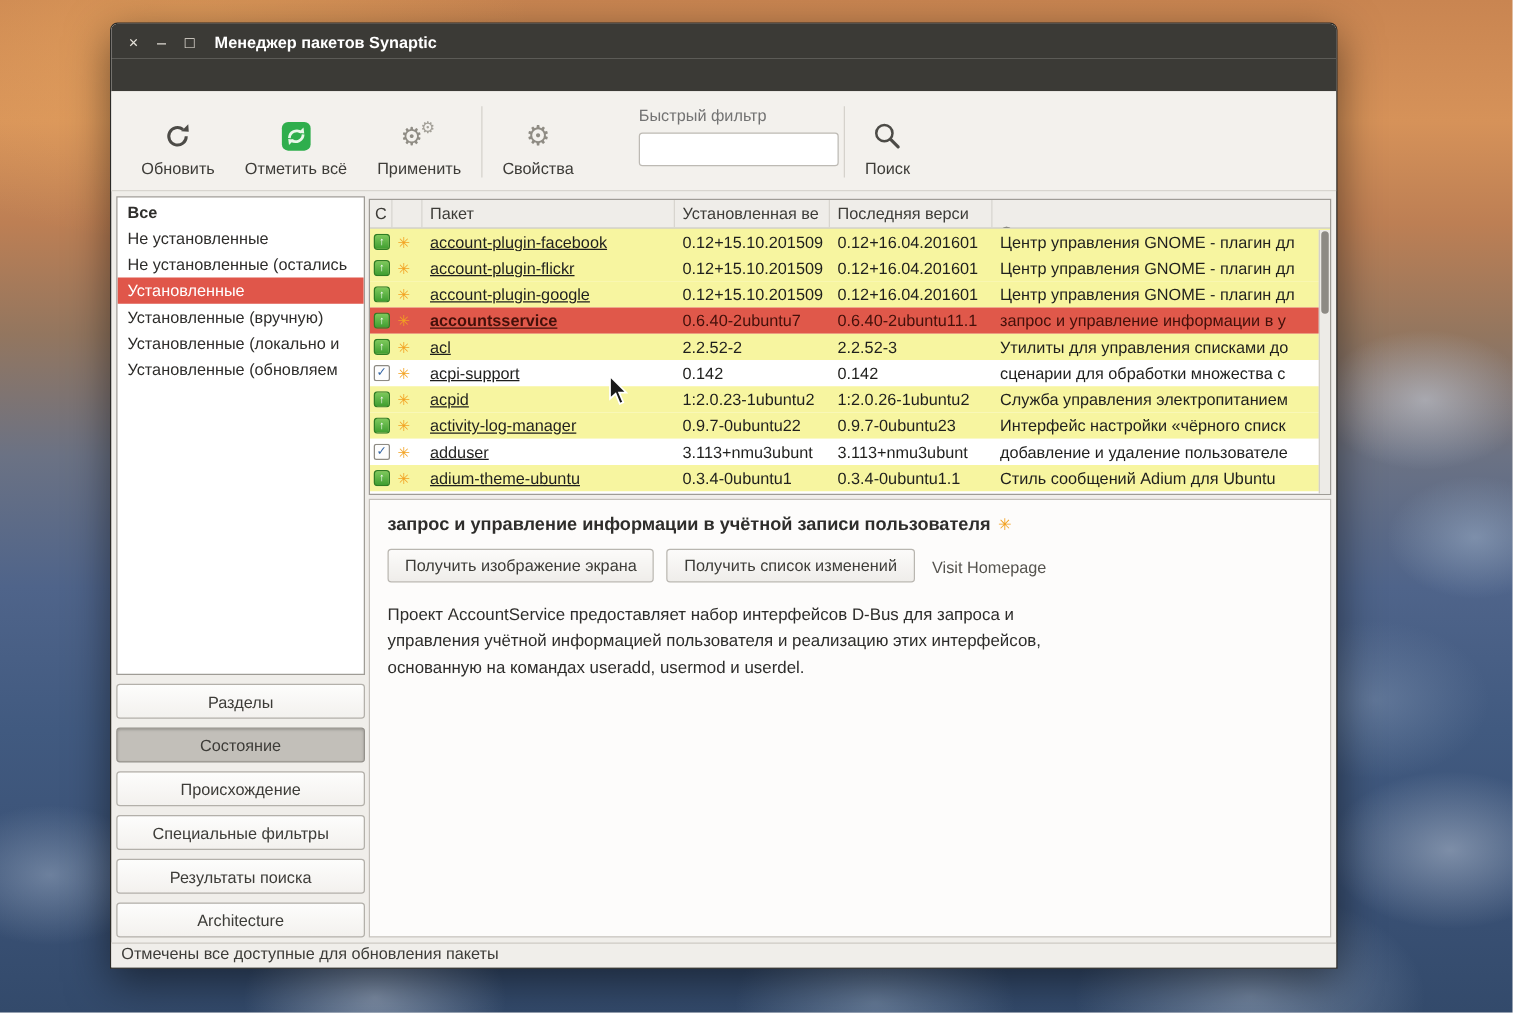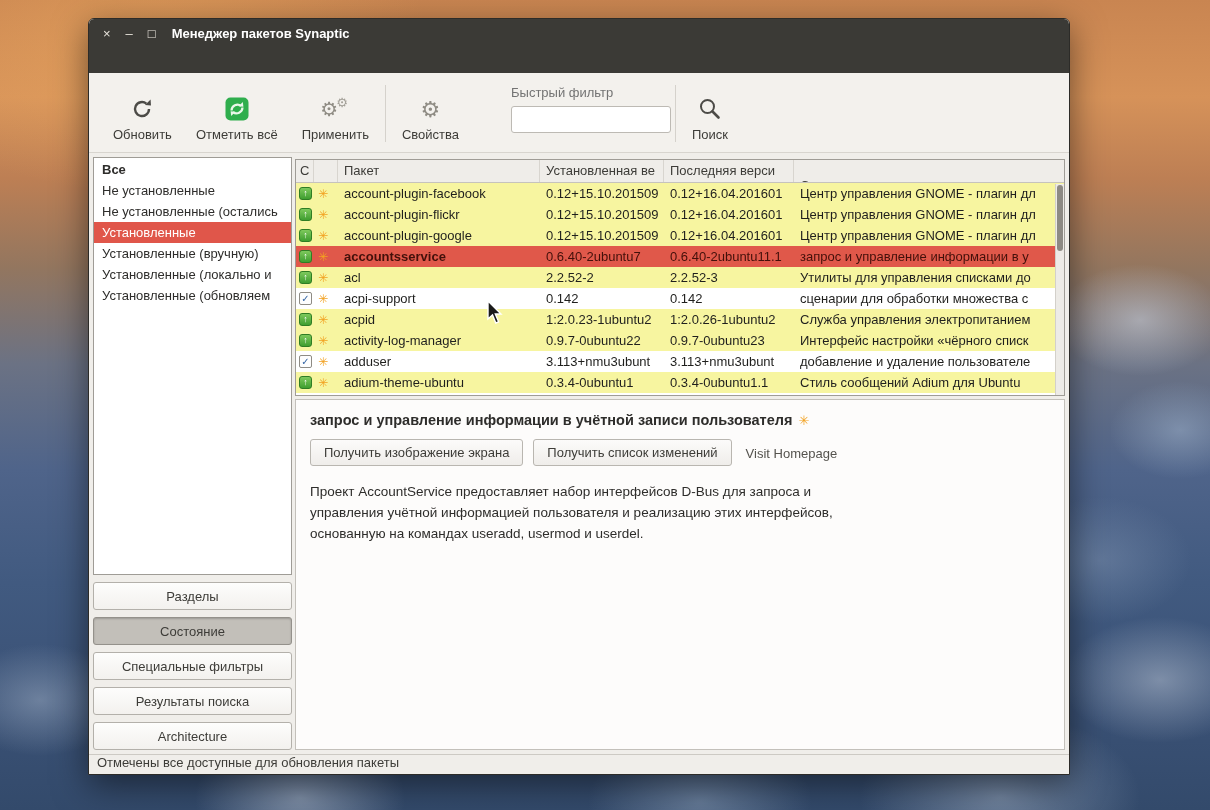--- a/index.html
+++ b/index.html
@@ -80,21 +80,21 @@
   .w-state { width:18px; flex:none; padding-left:4px; }
   .w-star  { width:24px; flex:none; }
   .w-name  { width:202px; flex:none; }
   .w-inst  { width:124px; flex:none; }
   .w-last  { width:130px; flex:none; }
   .w-desc  { flex:1; min-width:0; border-right:none;margin-top:15px; }
   .prow { display:flex; height:21px; align-items:center; font-size:13px; color:#1f1f1d; }
   .prow span { padding:0 6px; white-space:nowrap; overflow:hidden; }
   .prow .c-state { width:18px; flex:none; padding:0 0 0 3px; display:flex; align-items:center; }
   .prow .c-star { width:24px; flex:none; padding:0 0 0 4px; }
-  .prow .c-name { width:202px; flex:none; }
+  .prow .c-name { width:202px; flex:none;text-decoration:underline; }
   .prow .c-inst { width:124px; flex:none; }
   .prow .c-last { width:130px; flex:none; }
   .prow .c-desc { flex:1; min-width:0; }
   .prow.yellow { background:#f7f5a0; }
   .prow.white { background:#ffffff; }
   .prow.sel { background:#e0584a; color:#43100a; }
   .prow.sel .c-name { font-weight:bold; }
   .upbox { width:13px; height:13px; border-radius:3px; border:1px solid #2f7d24;
     background:linear-gradient(180deg,#7ec95c,#3f9e30); display:inline-flex;
     align-items:center; justify-content:center; font-style:normal; }
@@ -207,20 +207,21 @@
         <div class="list-item bold">Все</div>
         <div class="list-item">Не установленные</div>
         <div class="list-item">Не установленные (остались</div>
         <div class="list-item selected">Установленные</div>
         <div class="list-item">Установленные (вручную)</div>
         <div class="list-item">Установленные (локально и</div>
         <div class="list-item">Установленные (обновляем</div>
       </div>
       <div class="cat-btn">Разделы</div>
       <div class="cat-btn active">Состояние</div>
+      <div class="cat-btn">Происхождение</div>
       <div class="cat-btn">Специальные фильтры</div>
       <div class="cat-btn">Результаты поиска</div>
       <div class="cat-btn">Architecture</div>
     </div>
 
     <div class="right">
 
       <div class="pkg-area">
         <div class="pkg-header">
           <div class="hcell w-state">С</div>

